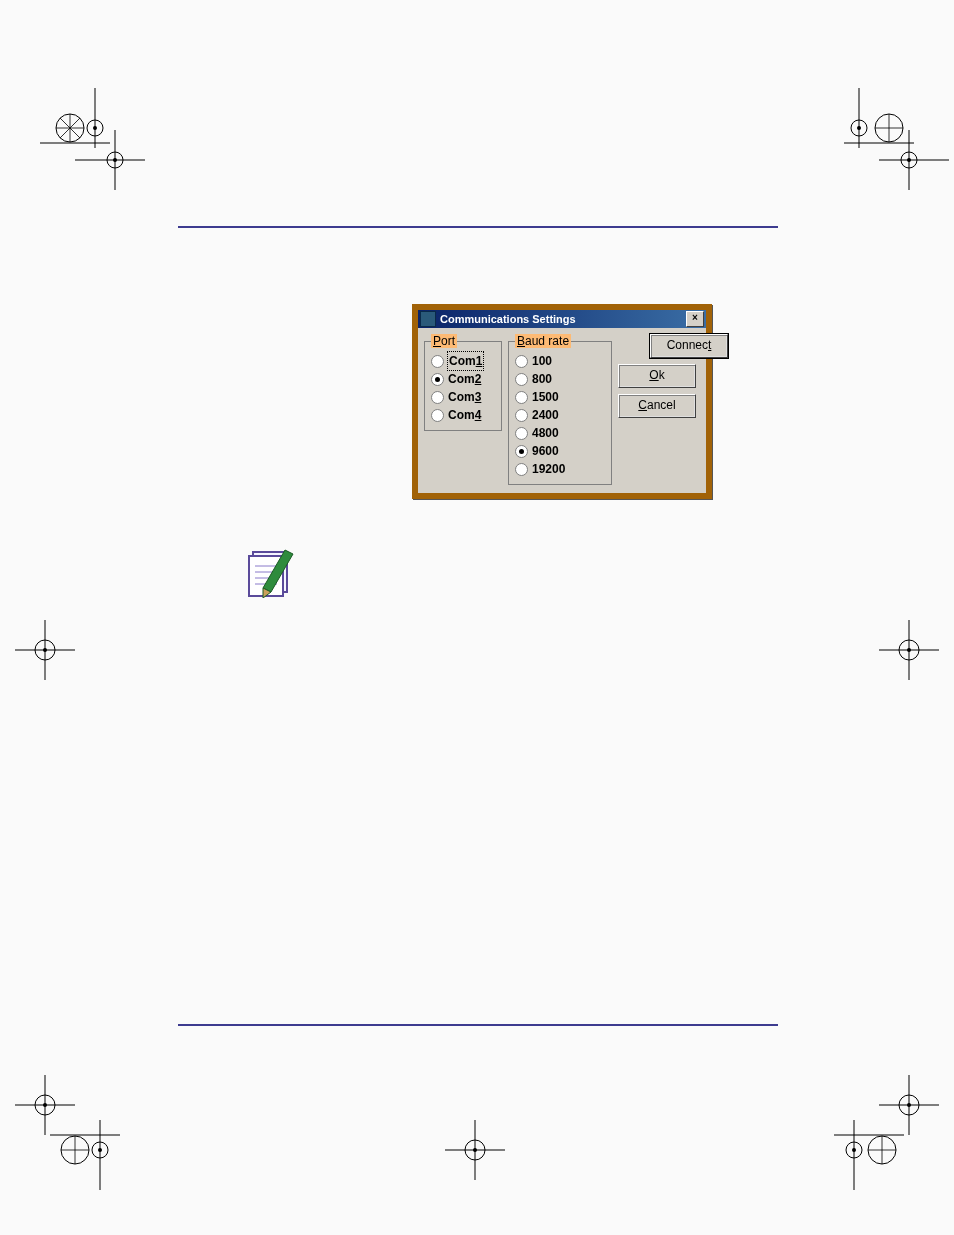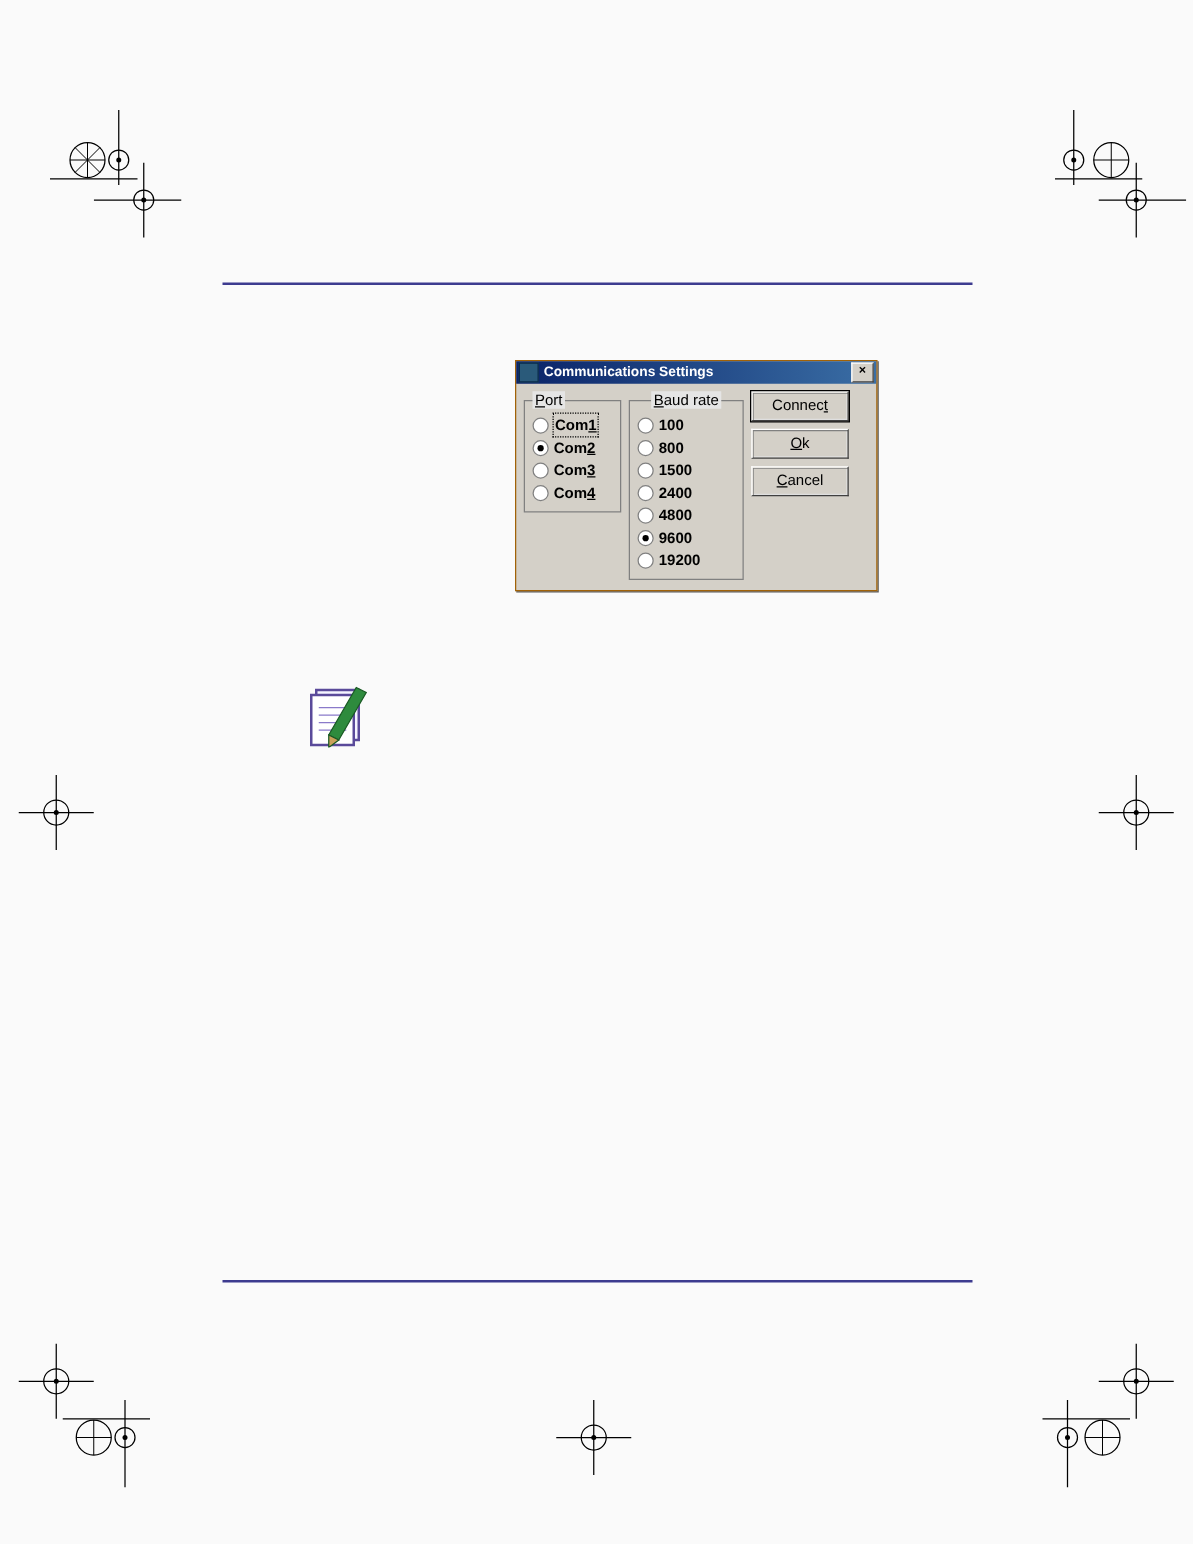--- a/index.html
+++ b/index.html
@@ -38,24 +38,24 @@
     width: 600px;
     border-top: 2px solid #3d3b8f;
   }
   .rule.top    { top: 226px; }
   .rule.bottom { top: 1024px; }
 
   
   .dialog {
     position: absolute;
     left: 412px;
-    top: 288px;
+    top: 304px;
     width: 288px;
     background: #d4d0c8;
-    border: 1px solid #a16207;
+    border: 6px solid #a16207;
     box-shadow: 1px 1px 0 #555;
   }
   .titlebar {
     display: flex;
     align-items: center;
     height: 18px;
     padding: 0 2px;
     background: linear-gradient(to right, #0a2368, #3a6ea5);
     color: #fff;
     font-size: 11px;
@@ -94,21 +94,21 @@
     border: 1px solid #808080;
     border-radius: 0;
     padding: 4px 6px 6px 6px;
     margin: 0;
     background: #d4d0c8;
     position: relative;
   }
   fieldset.grp > legend {
     padding: 0 2px;
     font-size: 12px;
-    background: #e5e5e5;
+    background: #fdba74;
   }
   .u { text-decoration: underline; }
 
   .opt {
     display: flex;
     align-items: center;
     gap: 4px;
     line-height: 18px;
     white-space: nowrap;
     font-weight: bold;
@@ -143,20 +143,21 @@
     border-right-color: #404040;
     border-bottom-color: #404040;
     box-shadow: 1px 1px 0 #808080 inset, -1px -1px 0 #dfdfdf inset;
     font-size: 12px;
     text-align: center;
     line-height: 20px;
     display: block;
   }
   .btn.default {
     outline: 1px solid #000;
+    margin-left: 32px;
   }
 
   
   .note-icon {
     position: absolute;
     left: 245px;
     top: 546px;
     width: 60px;
     height: 52px;
   }
@@ -305,21 +306,21 @@
               <span>Com<span class="u">3</span></span>
             </div>
             <div class="opt">
               <span class="radio"></span>
               <span>Com<span class="u">4</span></span>
             </div>
           </div>
       </fieldset>
     </div>
 
-    <div class="col" style="width:92px;text-align:center;">
+    <div class="col" style="width:104px;">
       <fieldset class="grp" style="flex:1;">
         <legend><span><span class="u">B</span>aud rate</span></legend>
         <div>
             <div class="opt">
               <span class="radio"></span>
               <span>100</span>
             </div>
             <div class="opt">
               <span class="radio"></span>
               <span>800</span>

